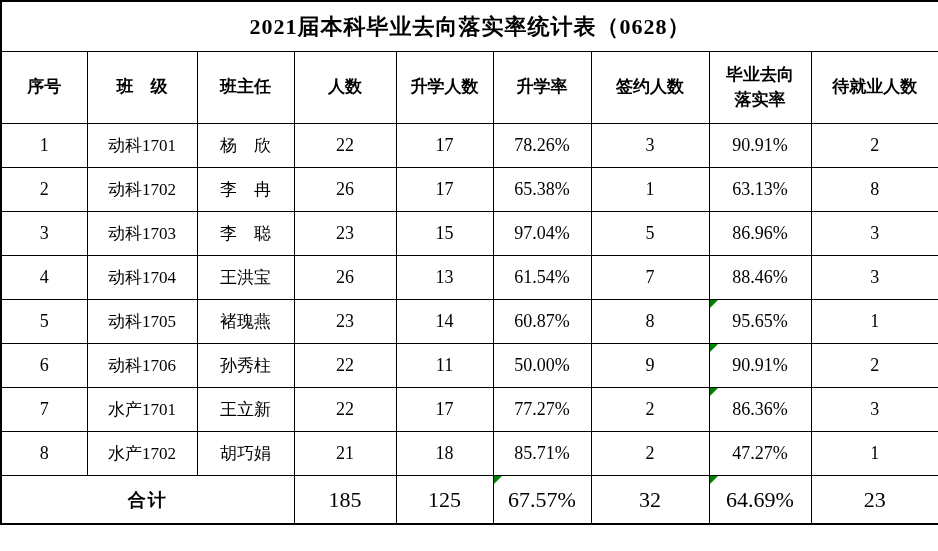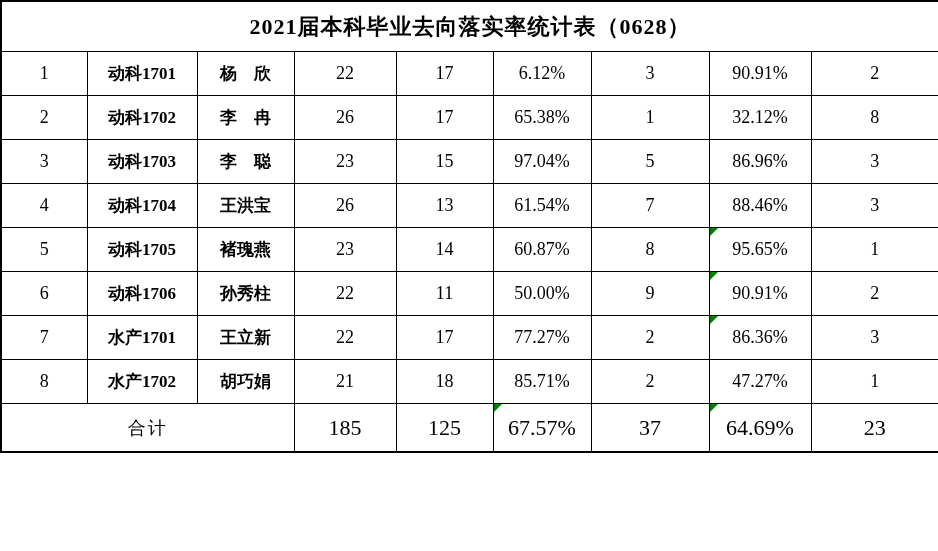--- a/index.html
+++ b/index.html
@@ -32,29 +32,29 @@
     font-weight:bold;
     white-space:pre-line;
     line-height:1.45;
   }
   .data-row td{
     height:43px;
     font-size:18px;
     font-weight:normal;
   }
   .data-row td.zh{
-    font-weight:bold;
+    font-weight:normal;
     font-size:17px;
   }
   .total-row td{
     height:47px;
     font-size:22px;
   }
   .total-row td.label{
-    font-weight:normal;
+    font-weight:bold;
     font-size:18px;
     letter-spacing:2px;
   }
   .flag{
     position:absolute;
     top:0;left:0;
     width:0;height:0;
     border-top:8px solid #008000;
     border-right:8px solid transparent;
     display:block;
@@ -75,42 +75,54 @@
     <col style="width:118px">
         <col style="width:102px">
         <col style="width:128px">
   </colgroup>
 
   <tbody>
         <tr class="title-row">
     <td colspan="9">2021届本科毕业去向落实率统计表（0628）</td>
   </tr>
 
+  <tr class="header-row">
+    <th>序号</th>
+    <th>班　级</th>
+    <th>班主任</th>
+    <th>人数</th>
+    <th>升学人数</th>
+    <th>升学率</th>
+    <th>签约人数</th>
+    <th>毕业去向
+落实率</th>
+    <th>待就业人数</th>
+  </tr>
 
   <tr class="data-row">
     <td>1</td>
     <td class="zh">动科1701</td>
     <td class="zh">杨　欣</td>
     <td>22</td>
     <td>17</td>
-    <td>6.12%</td>
+    <td>78.26%</td>
     <td>3</td>
     <td>90.91%</td>
     <td>2</td>
   </tr>
 
   <tr class="data-row">
     <td>2</td>
     <td class="zh">动科1702</td>
     <td class="zh">李　冉</td>
     <td>26</td>
     <td>17</td>
     <td>65.38%</td>
     <td>1</td>
-    <td>32.12%</td>
+    <td>63.13%</td>
     <td>8</td>
   </tr>
 
   <tr class="data-row">
     <td>3</td>
     <td class="zh">动科1703</td>
     <td class="zh">李　聪</td>
     <td>23</td>
     <td>15</td>
     <td>97.04%</td>
@@ -189,21 +201,21 @@
   </tr>
 
   <tr class="total-row">
     <td colspan="3" class="label">合计</td>
     <td>185</td>
     <td>125</td>
     <td>
       <span class="flag" style="border-top-color: rgb(0, 128, 0);"></span>
       <span>67.57%</span>
     </td>
-    <td>37</td>
+    <td>32</td>
     <td>
       <span class="flag" style="border-top-color: rgb(0, 128, 0);"></span>
       <span>64.69%</span>
     </td>
     <td>23</td>
   </tr>
 </tbody>
     </table>
 </div>
 

